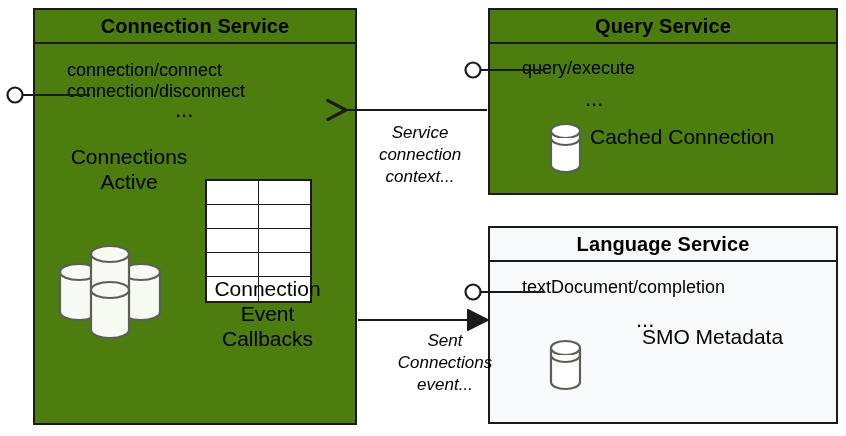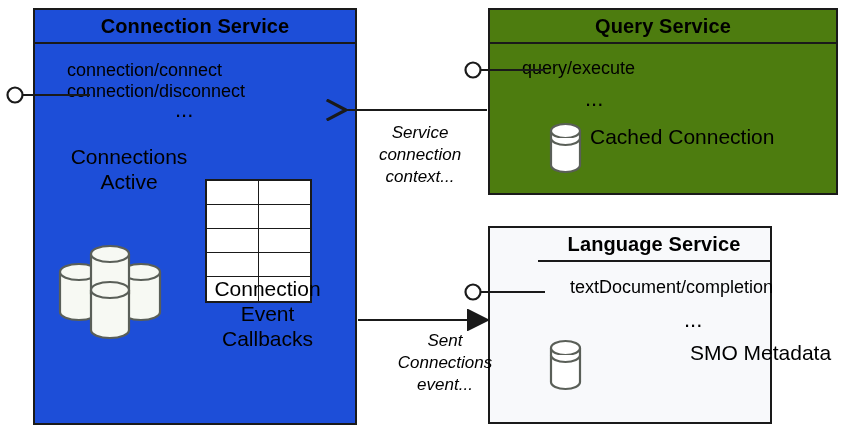--- a/index.html
+++ b/index.html
@@ -34,36 +34,35 @@
     letter-spacing:0.1px;
   }
   .box-body{
     position:relative;
     width:100%;
     box-sizing:border-box;
   }
 
   #conn-box{
     left:33px; top:8px; width:324px; height:417px;
-    background:#1d4ed8;
+    background:#4d7c0f;
   }
   #conn-box .box-header{height:34px;}
   #conn-box .box-body{height:379px;}
 
   #query-box{
     left:488px; top:8px; width:350px; height:187px;
     background:#4d7c0f;
   }
   #query-box .box-header{height:34px;}
   #query-box .box-body{height:149px;}
 
   #lang-box{
-    left:488px; top:226px; width:284px; height:198px;
+    left:488px; top:226px; width:350px; height:198px;
     background:#f8f9fb;
-    padding-left:48px;
   }
   #lang-box .box-header{height:34px;}
   #lang-box .box-body{height:160px;}
 
   
   .op-line{
     position:absolute;
     font-size:18px;
     color:#000;
     white-space:nowrap;
@@ -90,21 +89,21 @@
   #conn-callbacks-label{left:150px; top:232px; width:165px;}
 
   
   #query-op{left:32px; top:14px;}
   #query-ellipsis{left:95px; top:44px;}
   #query-cached-label{left:100px; top:80px; width:230px; text-align:left;}
 
   
   #lang-op{left:32px; top:15px;}
   #lang-ellipsis{left:146px; top:47px;}
-  #lang-smo-label{left:110px; top:78px; width:225px;}
+  #lang-smo-label{left:110px; top:62px; width:225px;}
 
   
   #callback-table{
     position:absolute;
     left:170px; top:135px;
     width:107px; height:124px;
     border:2px solid #1a1a1a;
     box-sizing:border-box;
     background:#ffffff;
     display:grid;

